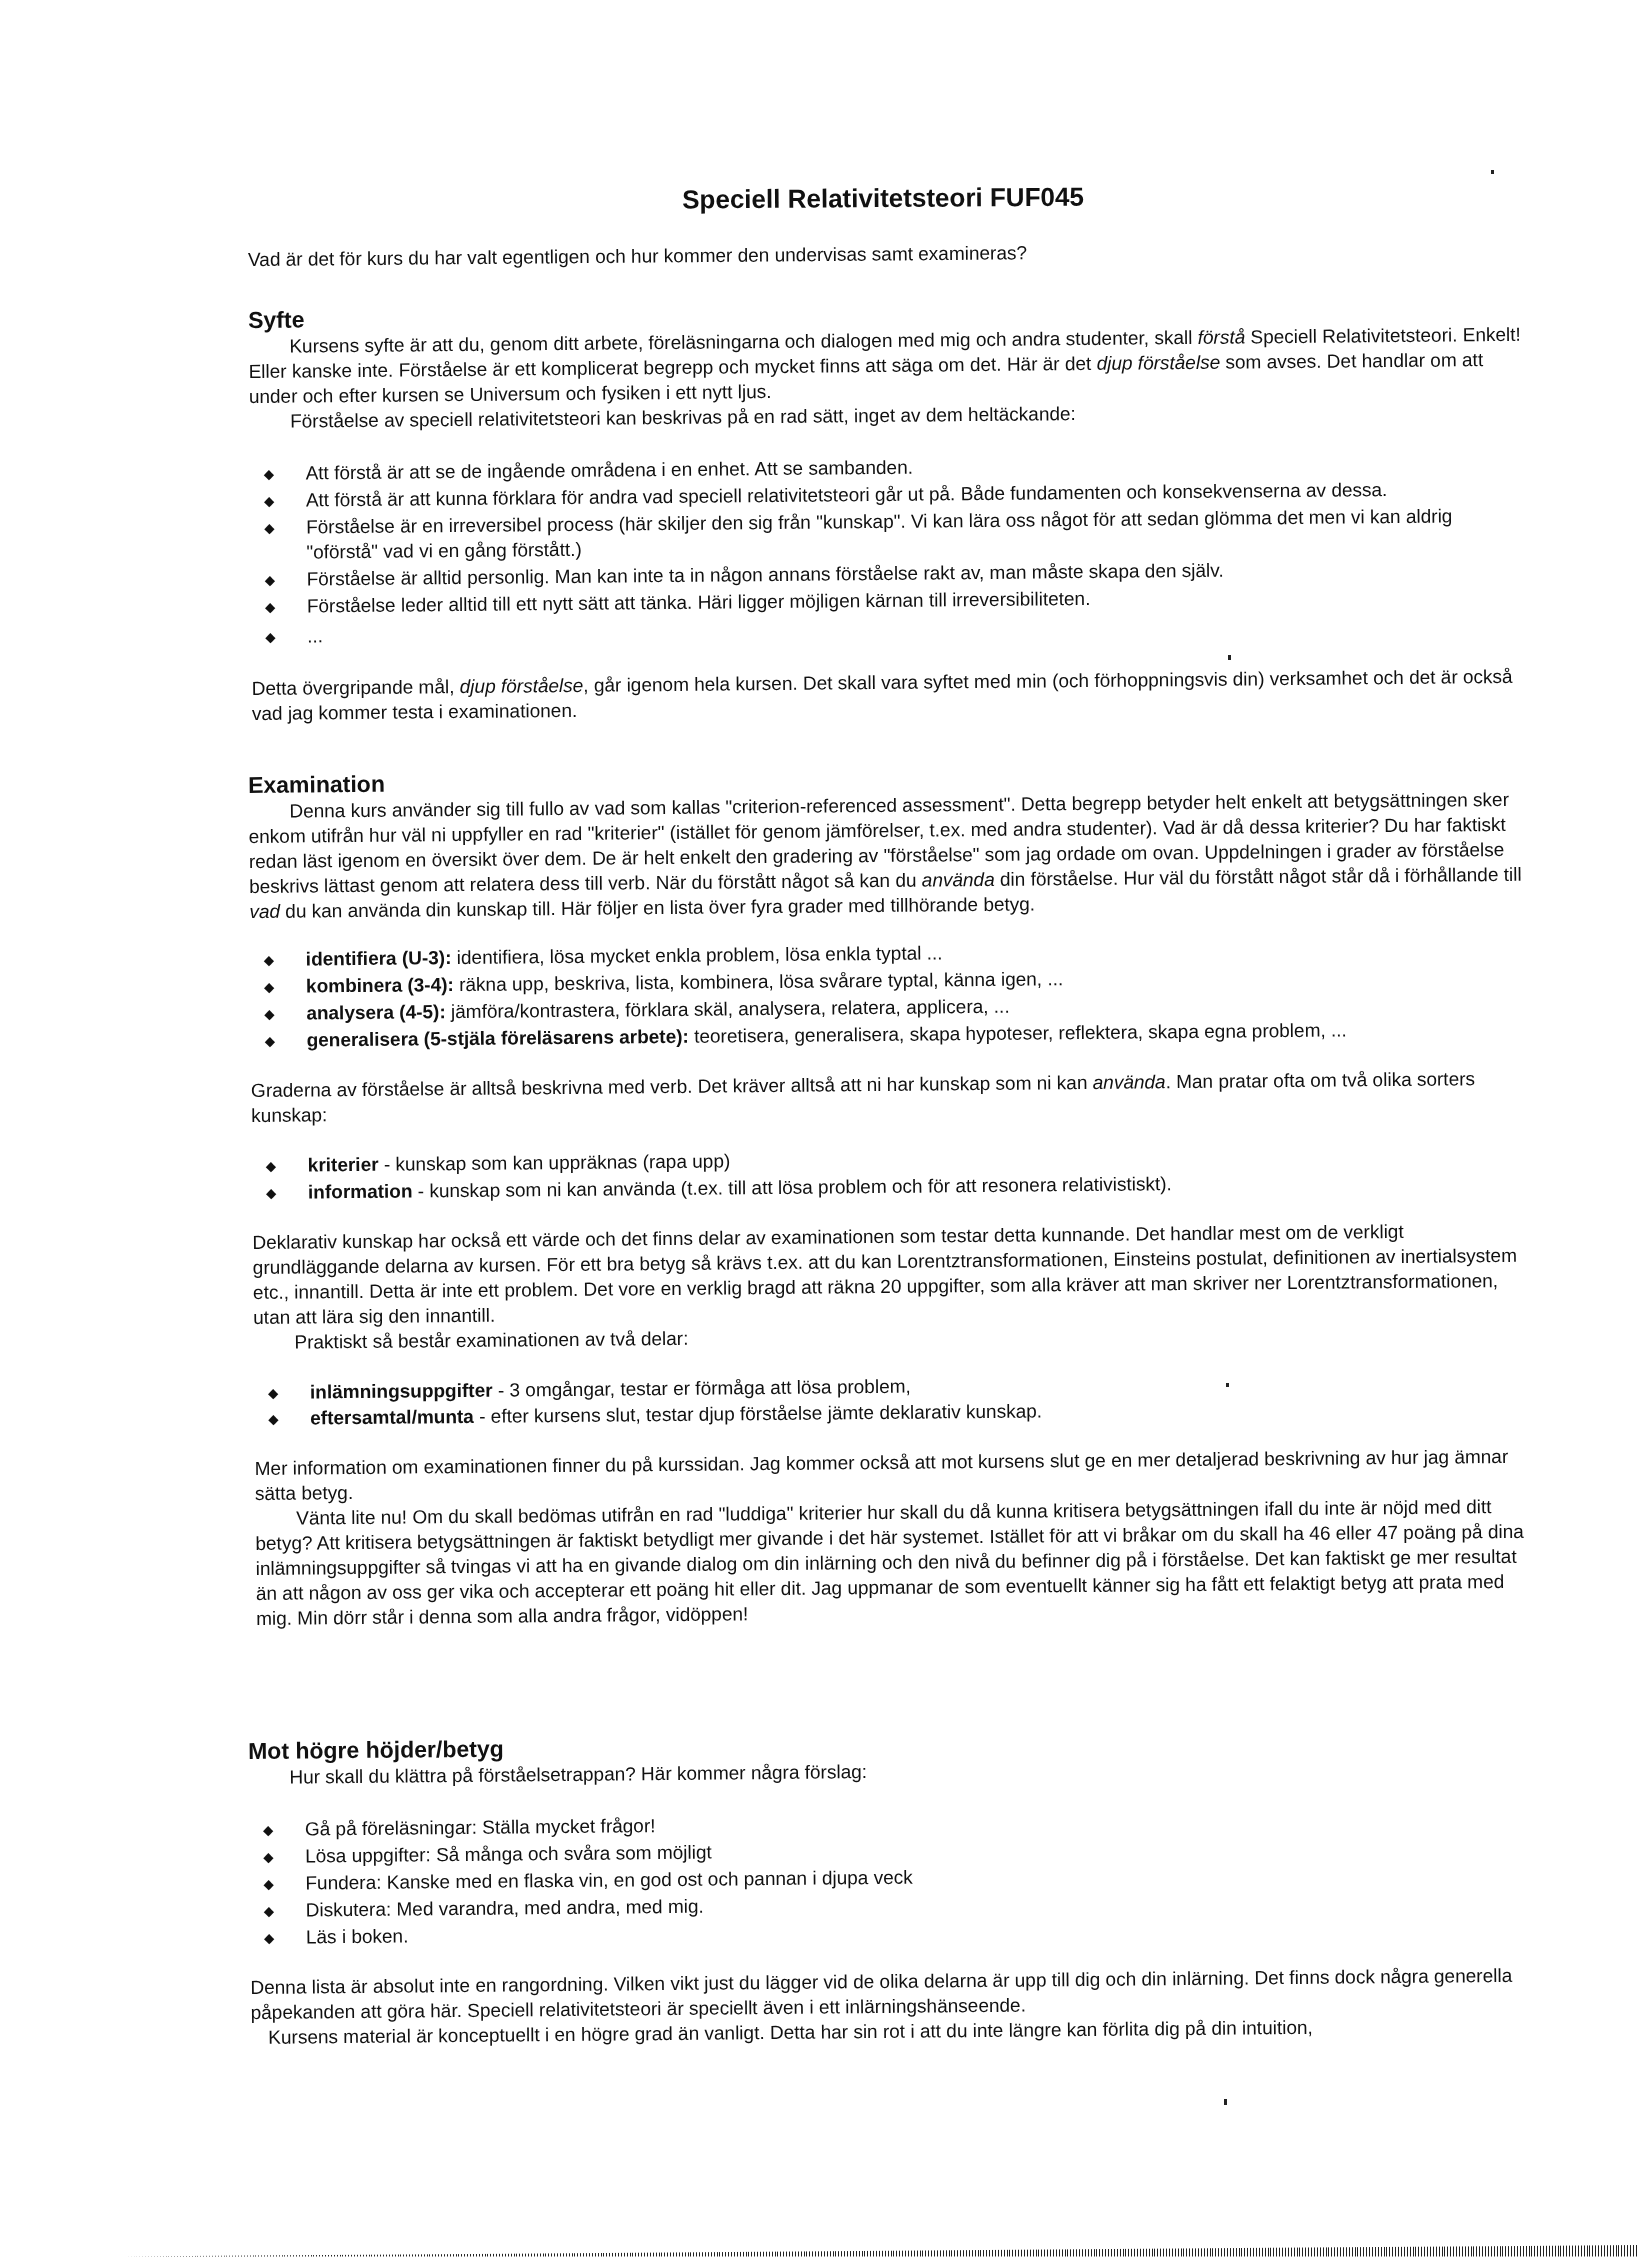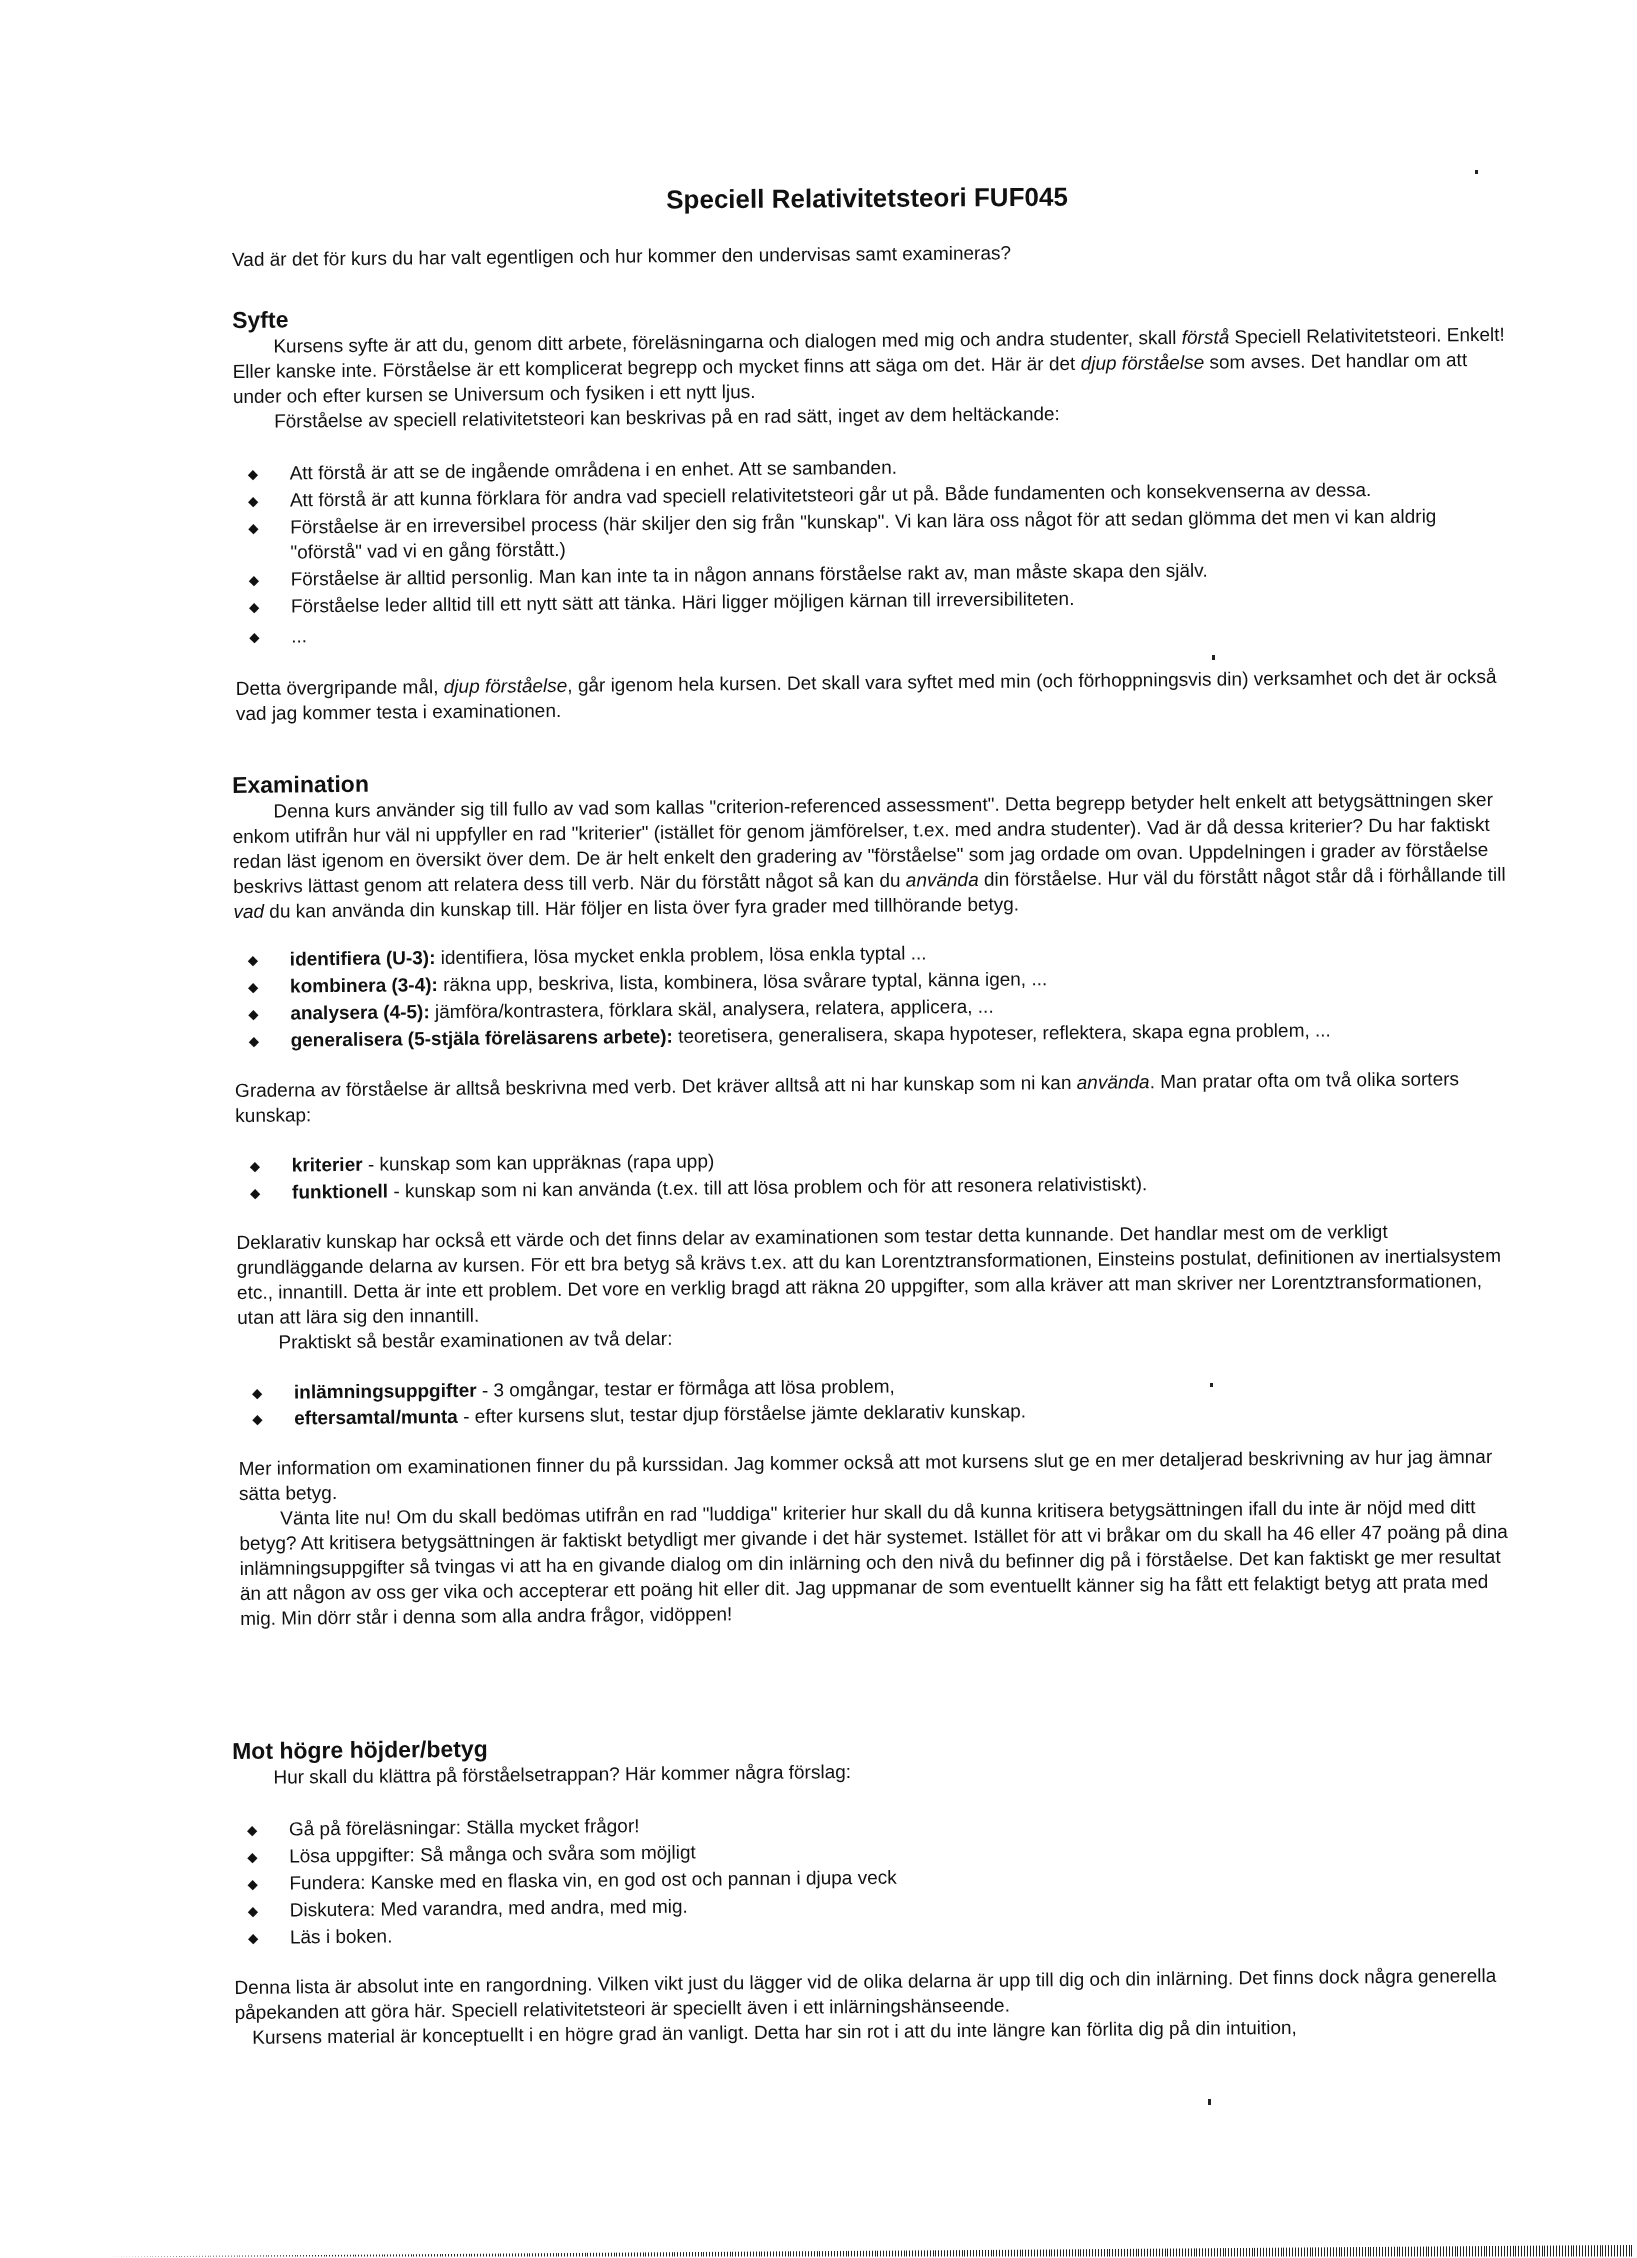--- a/index.html
+++ b/index.html
@@ -1,20 +1,20 @@
 <!DOCTYPE html>
 <html><head>
 <meta charset="utf-8">
 <style>
   html, body { margin: 0; padding: 0; background: #ffffff; }
   body {
     width: 1638px; height: 2258px; position: relative; overflow: hidden;
     font-family: "Liberation Sans", sans-serif; color: #111;
   }
-  .page { position: absolute; left: 0; top: 0; width: 1576px; height: 2258px; }
+  .page { position: absolute; left: 16px; top: 0; width: 1576px; height: 2258px; }
   .title {
     position: absolute; left: 0; width: 1638px; top: 183px; text-align: center;
     font-size: 26px; font-weight: bold; letter-spacing: 0px;
     transform: translateX(48px) rotate(-0.4deg);
   }
   .intro { position: absolute; left: 232px; top: 249px; font-size: 19px; transform: rotate(-0.5deg); transform-origin: left; }
   .block { position: absolute; left: 232px; width: 1274px; font-size: 19px; line-height: 25px; transform: rotate(-0.55deg); transform-origin: left top; }
   .h2 { font-size: 23px; font-weight: bold; line-height: 27px; margin: 0; }
   p { margin: 0; }
   .indent { text-indent: 41px; }
@@ -69,21 +69,21 @@
       <li><span class="b">identifiera (U-3):</span><span> identifiera, lösa mycket enkla problem, lösa enkla typtal ...</span></li>
       <li><span class="b">kombinera (3-4):</span><span> räkna upp, beskriva, lista, kombinera, lösa svårare typtal, känna igen, ...</span></li>
       <li><span class="b">analysera (4-5):</span><span> jämföra/kontrastera, förklara skäl, analysera, relatera, applicera, ...</span></li>
       <li><span class="b">generalisera (5-stjäla föreläsarens arbete):</span><span> teoretisera, generalisera, skapa hypoteser, reflektera, skapa egna problem, ...</span></li>
     </ul>
     <p style="margin-top:25px;">
       <span>Graderna av förståelse är alltså beskrivna med verb. Det kräver alltså att ni har kunskap som ni kan </span><span class="i">använda</span><span>. Man pratar ofta om två olika sorters kunskap:</span>
     </p>
     <ul class="diam" style="margin-top:25px;">
       <li><span class="b">kriterier</span><span> - kunskap som kan uppräknas (rapa upp)</span></li>
-      <li><span class="b">funktionell</span><span> - kunskap som ni kan använda (t.ex. till att lösa problem och för att resonera relativistiskt).</span></li>
+      <li><span class="b">information</span><span> - kunskap som ni kan använda (t.ex. till att lösa problem och för att resonera relativistiskt).</span></li>
     </ul>
     <p style="margin-top:25px;">Deklarativ kunskap har också ett värde och det finns delar av examinationen som testar detta kunnande. Det handlar mest om de verkligt grundläggande delarna av kursen. För ett bra betyg så krävs t.ex. att du kan Lorentztransformationen, Einsteins postulat, definitionen av inertialsystem etc., innantill. Detta är inte ett problem. Det vore en verklig bragd att räkna 20 uppgifter, som alla kräver att man skriver ner Lorentztransformationen, utan att lära sig den innantill.</p>
     <p class="indent">Praktiskt så består examinationen av två delar:</p>
     <ul class="diam" style="margin-top:25px;">
       <li><span class="b">inlämningsuppgifter</span><span>  - 3 omgångar, testar er förmåga att lösa problem,</span></li>
       <li><span class="b">eftersamtal/munta</span><span> - efter kursens slut, testar djup förståelse jämte deklarativ kunskap.</span></li>
     </ul>
     <p style="margin-top:25px;">Mer information om examinationen finner du på kurssidan. Jag kommer också att mot kursens slut ge en mer detaljerad beskrivning av hur jag ämnar sätta betyg.</p>
     <p class="indent">Vänta lite nu! Om du skall bedömas utifrån en rad "luddiga" kriterier hur skall du då kunna kritisera betygsättningen ifall du inte är nöjd med ditt betyg? Att kritisera betygsättningen är faktiskt betydligt mer givande i det här systemet. Istället för att vi bråkar om du skall ha 46 eller 47 poäng på dina inlämningsuppgifter så tvingas vi att ha en givande dialog om din inlärning och den nivå du befinner dig på i förståelse. Det kan faktiskt ge mer resultat än att någon av oss ger vika och accepterar ett poäng hit eller dit. Jag uppmanar de som eventuellt känner sig ha fått ett felaktigt betyg att prata med mig. Min dörr står i denna som alla andra frågor, vidöppen!</p>
   </div>

